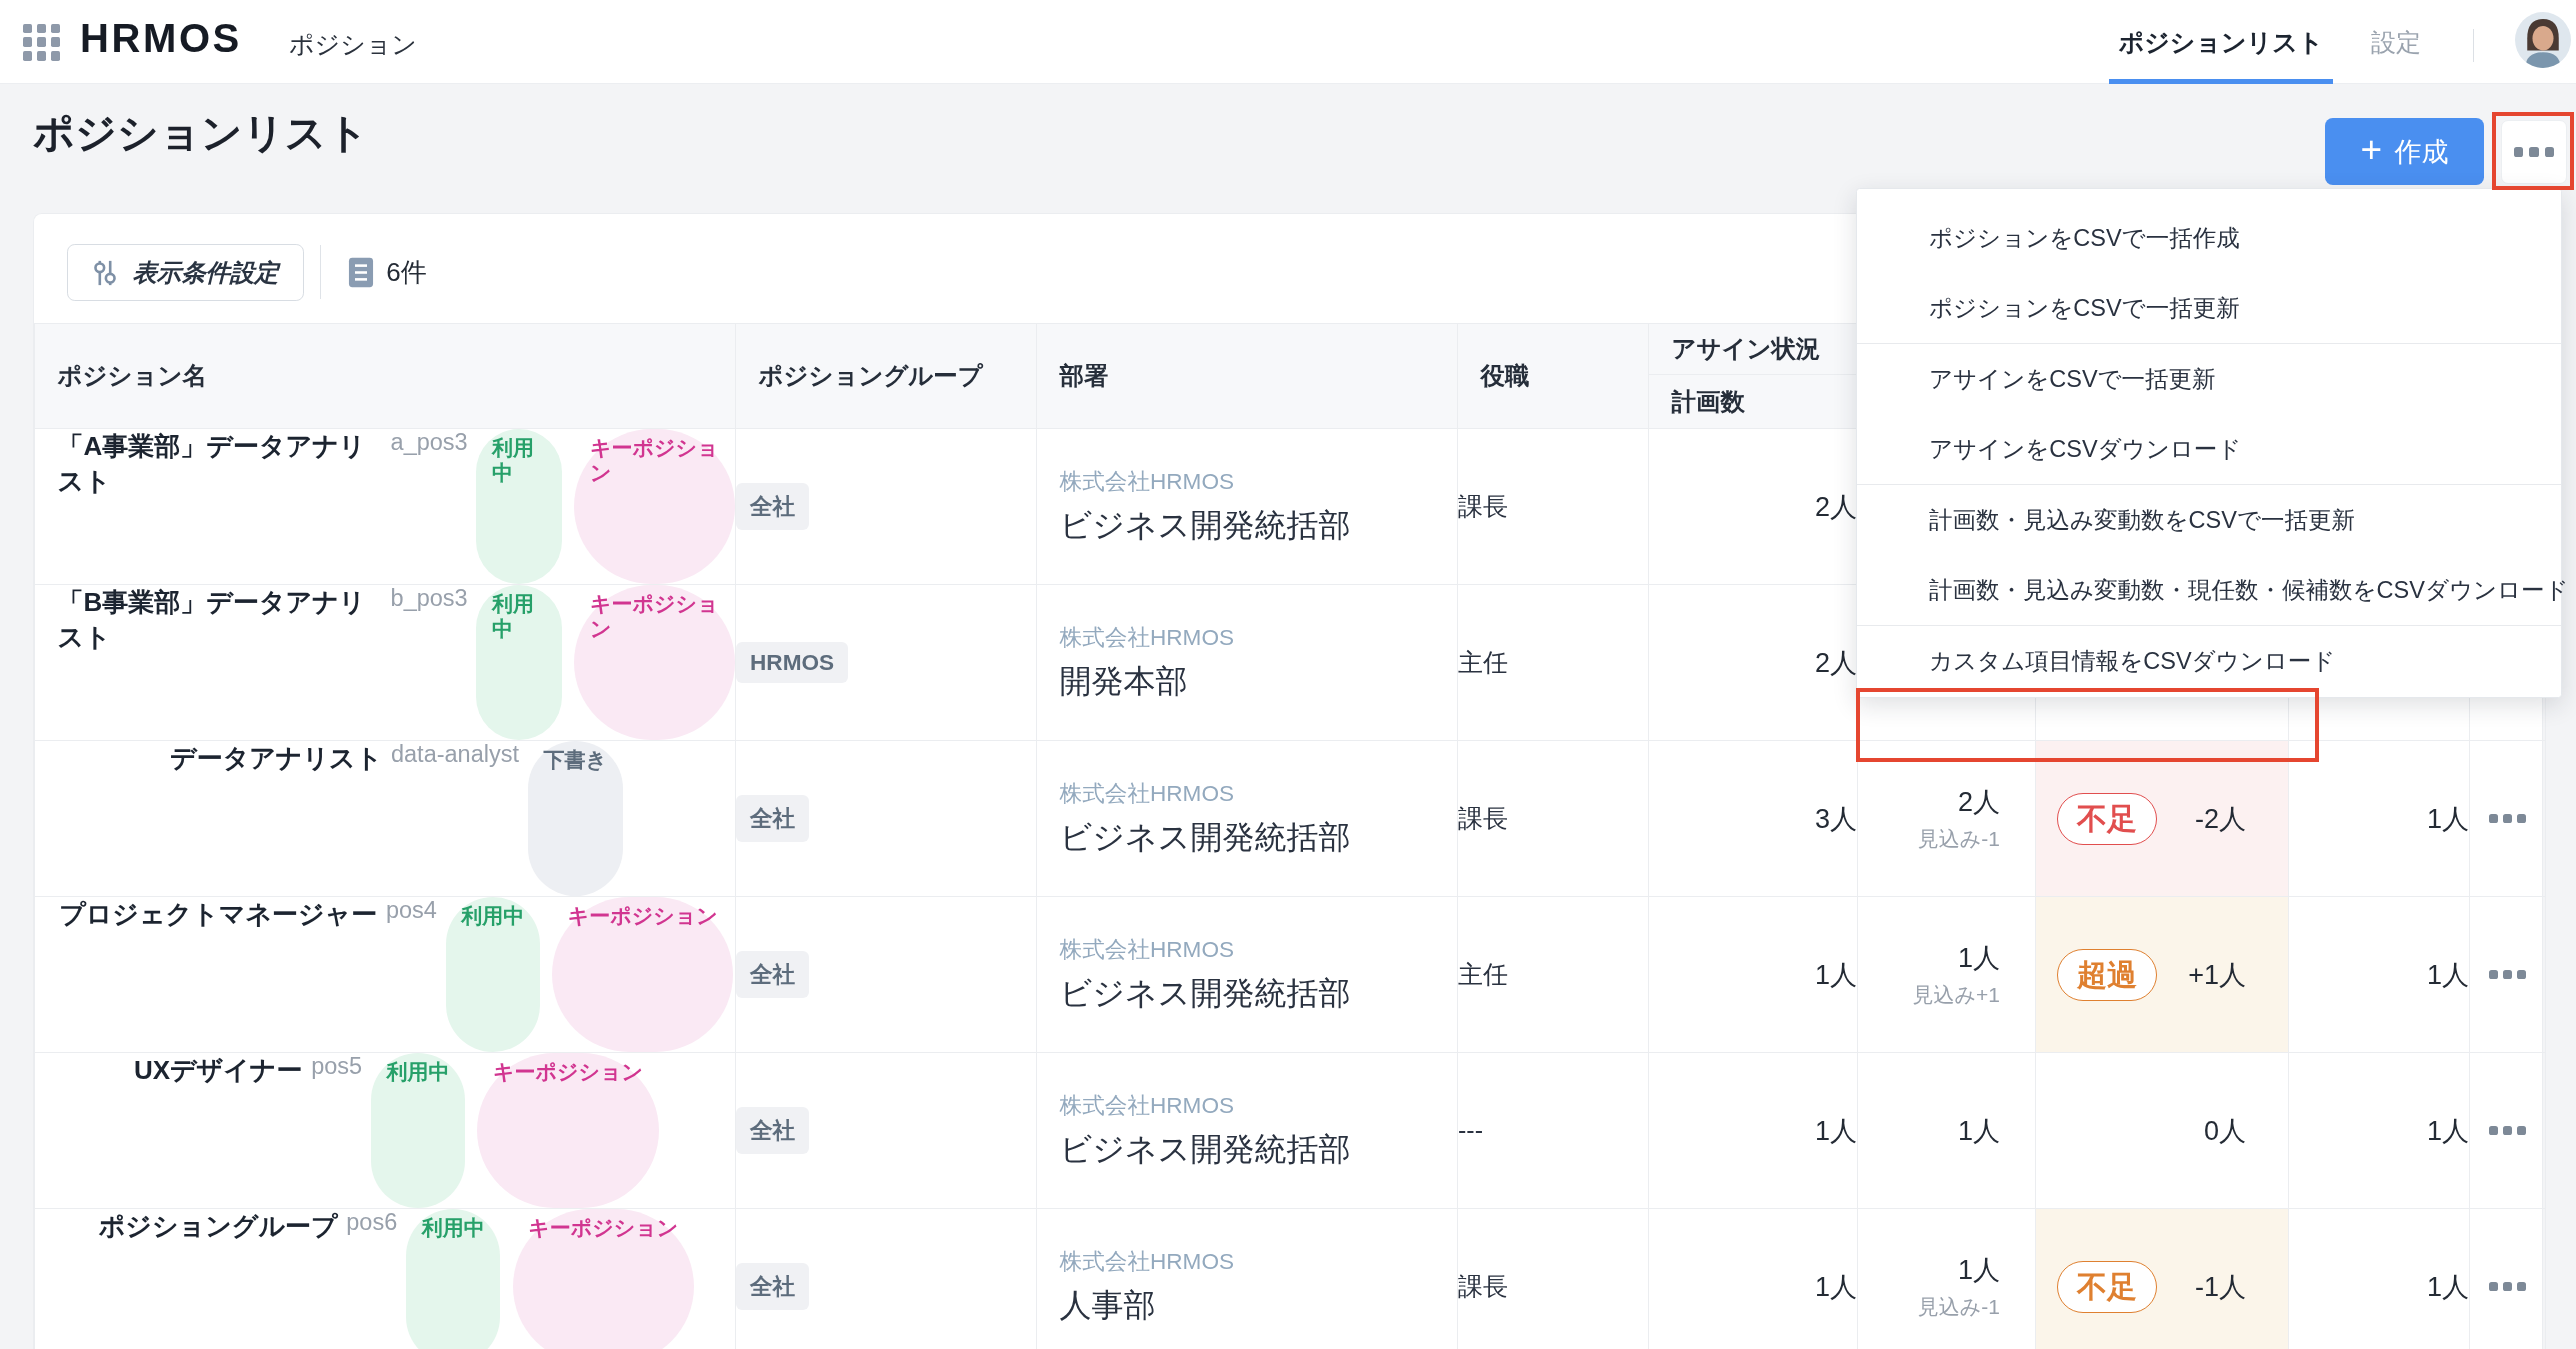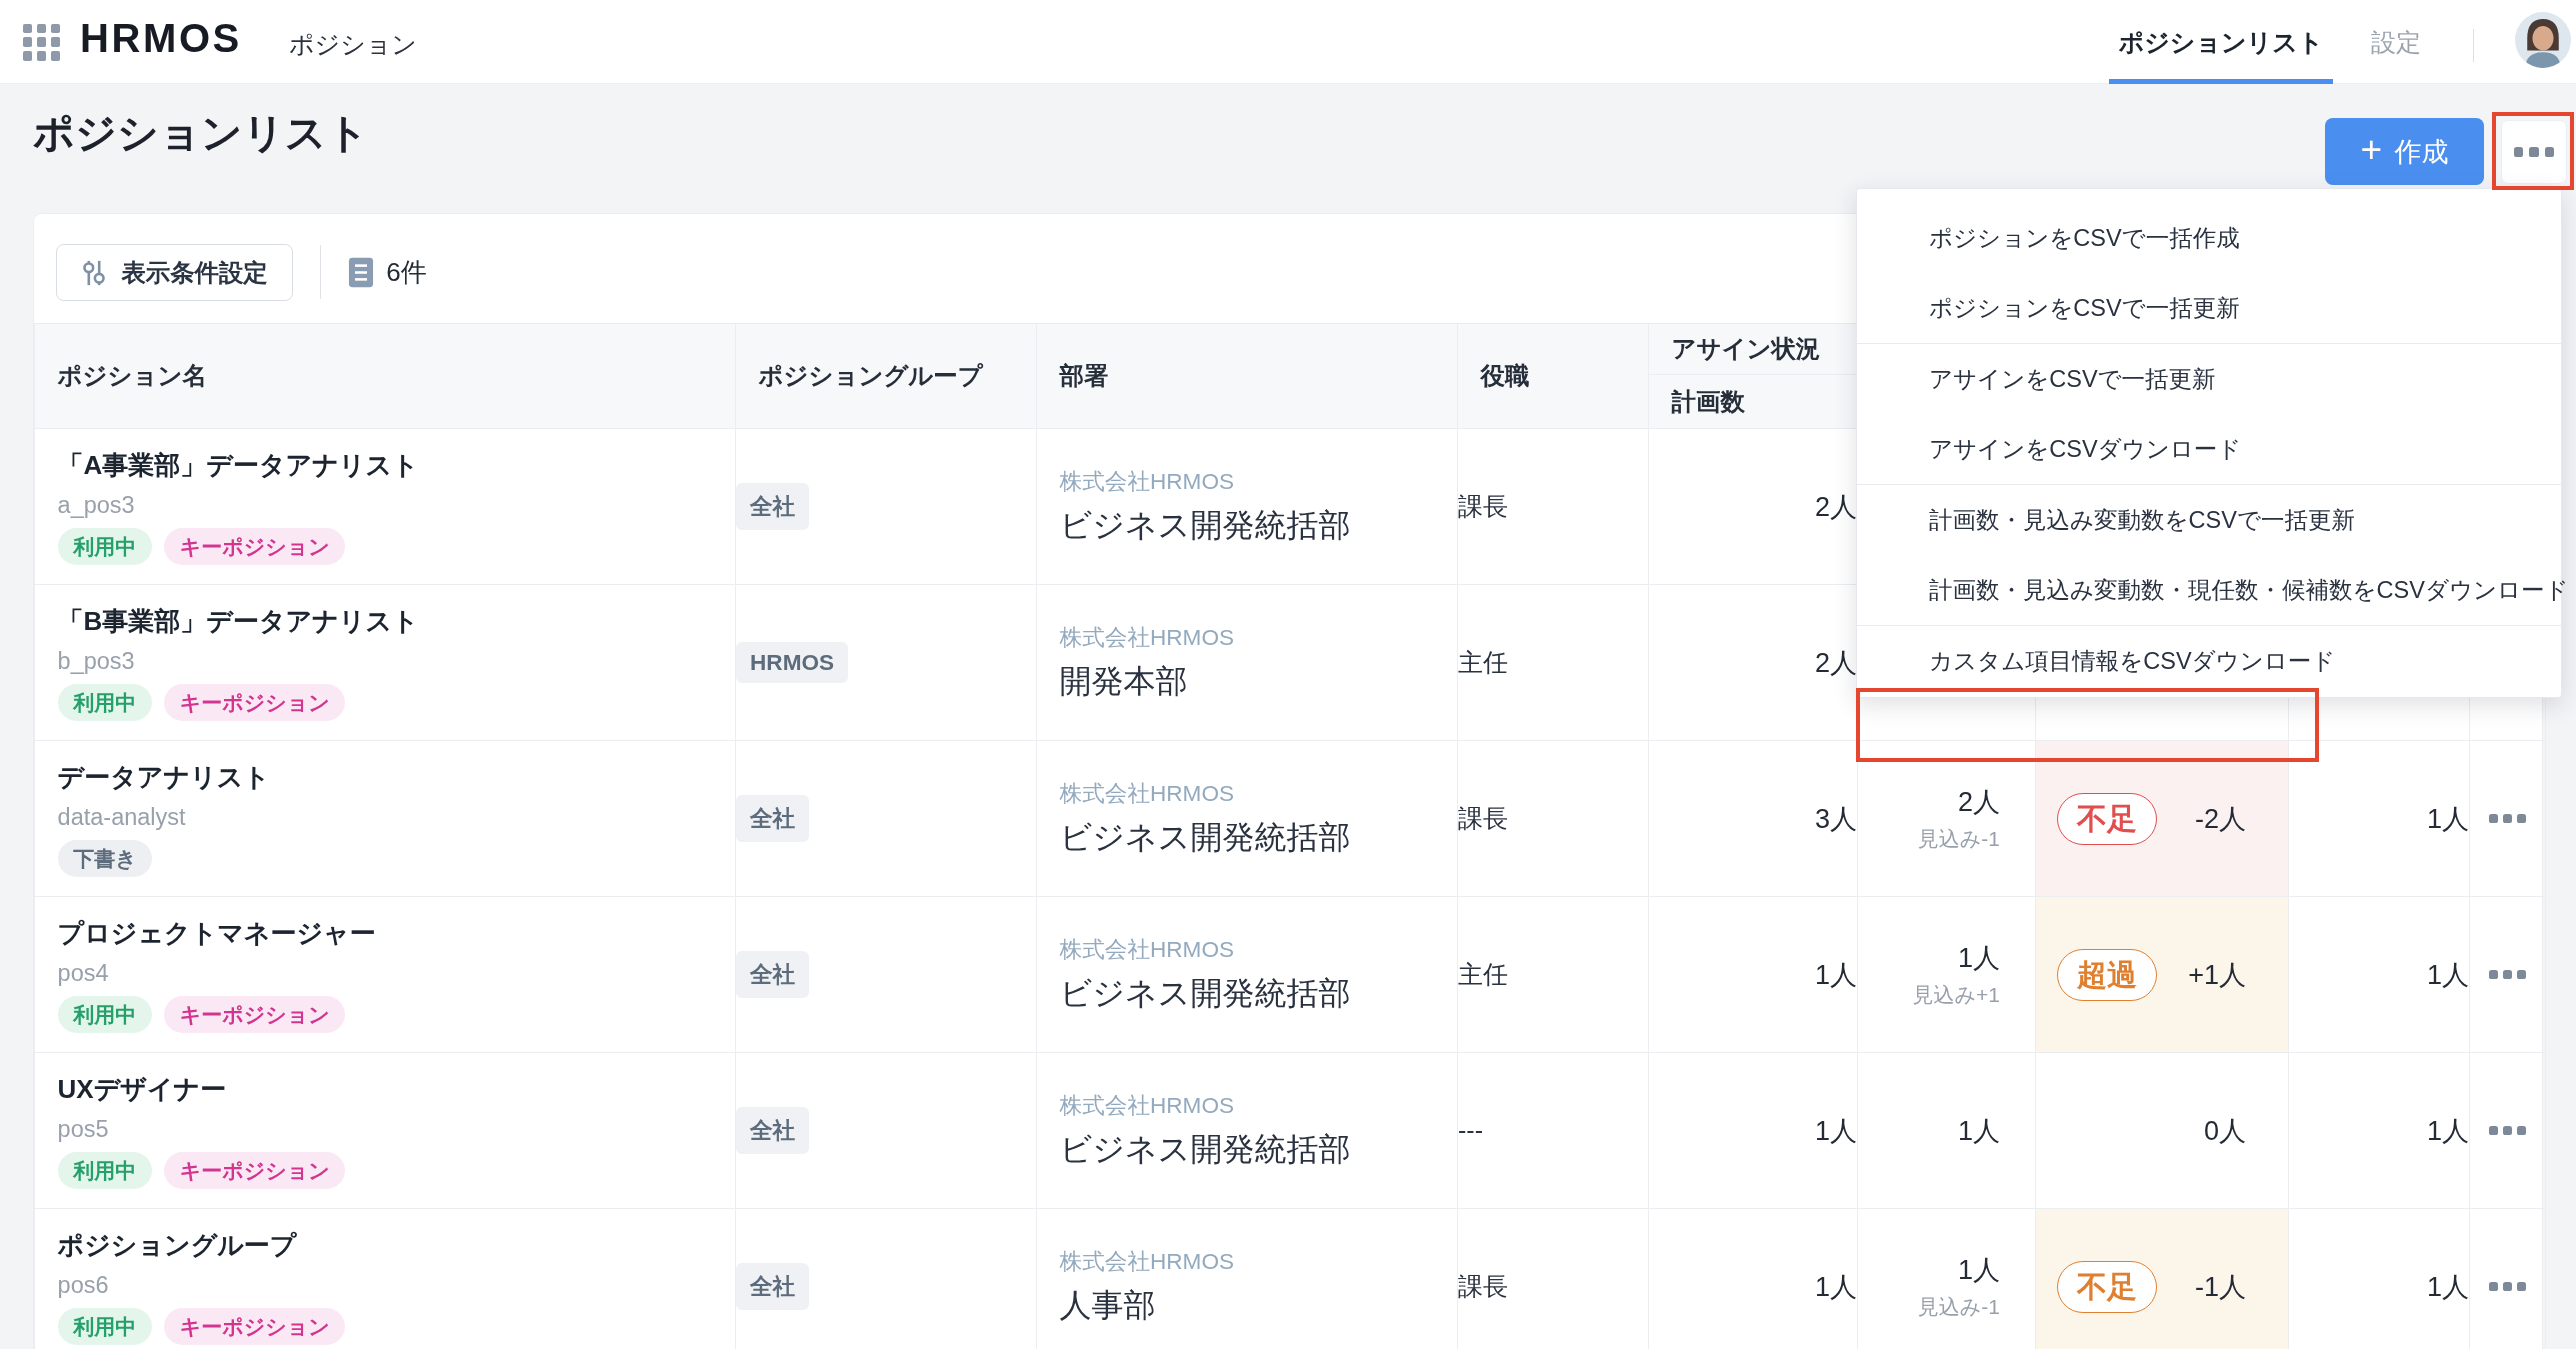--- a/index.html
+++ b/index.html
@@ -27,34 +27,34 @@
   .more-btn{position:absolute;left:2501px;top:120px;width:66px;height:64px;background:#fff;border:0.9px solid #eceff2;border-radius:7px;cursor:pointer;display:flex;align-items:center;justify-content:center;gap:6.1px;}
   .dotsq{width:9.6px;height:9.6px;border-radius:2.6px;background:#7d8997;display:inline-block;}
 
   
   .ann{position:absolute;border:4.4px solid #e54630;pointer-events:none;z-index:80;}
   .ann-more{left:2492px;top:112px;width:82px;height:78px;}
   .ann-menu{left:1856px;top:688px;width:463px;height:74px;}
 
   
   .panel{position:absolute;left:33px;top:213px;width:2510px;height:1136px;background:#fff;border:0.9px solid #ebedf0;border-bottom:none;border-radius:8.7px 8.7px 0 0;}
-  .disp-btn{position:absolute;left:22px;top:30px;height:57px;background:#fff;border:0.9px solid #d8dde3;border-radius:7.8px;display:flex;align-items:center;gap:14px;padding:0 24.4px;font-size:24.4px;color:#2a3442;font-weight:700;cursor:pointer;}
+  .disp-btn{position:absolute;left:33px;top:30px;height:57px;background:#fff;border:0.9px solid #d8dde3;border-radius:7.8px;display:flex;align-items:center;gap:14px;padding:0 24.4px;font-size:24.4px;color:#2a3442;font-weight:700;cursor:pointer;font-style:italic;}
   .tb-div{position:absolute;left:286px;top:31px;width:0.9px;height:54px;background:#dfe3e8;}
   .count-wrap{position:absolute;left:314px;top:30px;height:57px;display:flex;align-items:center;gap:12.2px;}
   .count-txt{font-size:26px;color:#242b35;}
 
   
   table.grid{position:absolute;left:0;top:109px;width:2510px;border-collapse:collapse;table-layout:fixed;}
   table.grid th,table.grid td{border:0.9px solid #ebedf0;vertical-align:middle;}
   table.grid th{background:#f7f8fa;font-size:24.4px;font-weight:700;color:#262e3a;text-align:left;padding:0 0 0 22.6px;}
   th.sub{border-top:0.9px solid #e3e5e9;}
   tr.hrow1 th{height:51px;}
   tr.hrow2 th{height:54px;}
   table.grid td{height:155px;padding:0;}
-  td.c-name .inner{display:flex;flex-direction:column;justify-content:center;height:155px;padding-left:22.6px;gap:8.7px;}
+  td.c-name .inner{display:flex;justify-content:center;height:155px;padding-left:22.6px;gap:8.7px;}
   .pname{font-size:26px;font-weight:700;color:#1c2430;}
   .pcode{font-size:23.5px;color:#98a0ab;}
   .badges{display:flex;gap:12.2px;}
   .pill{font-size:21px;font-weight:700;padding:6.1px 15.7px;border-radius:870px;line-height:1.2;}
   .pill.green{color:#26a069;background:#e4f6ec;}
   .pill.pink{color:#d13590;background:#fae9f4;}
   .pill.gray{color:#5d6c7c;background:#edeff3;}
   td.c-group{padding-left:22.6px;}
   .tag{display:inline-block;font-size:22.6px;font-weight:700;color:#5d6c7c;background:#f0f1f4;border-radius:6.1px;padding:7.8px 14px;}
   td.c-dept .inner{display:flex;flex-direction:column;justify-content:center;height:155px;padding-left:22.6px;gap:7px;}

